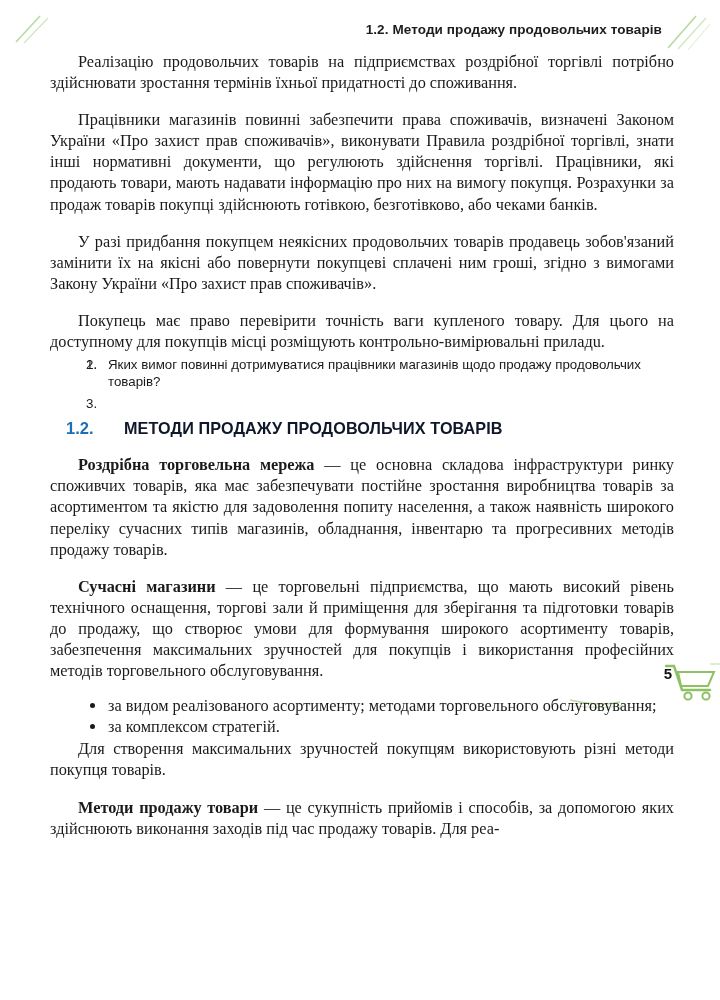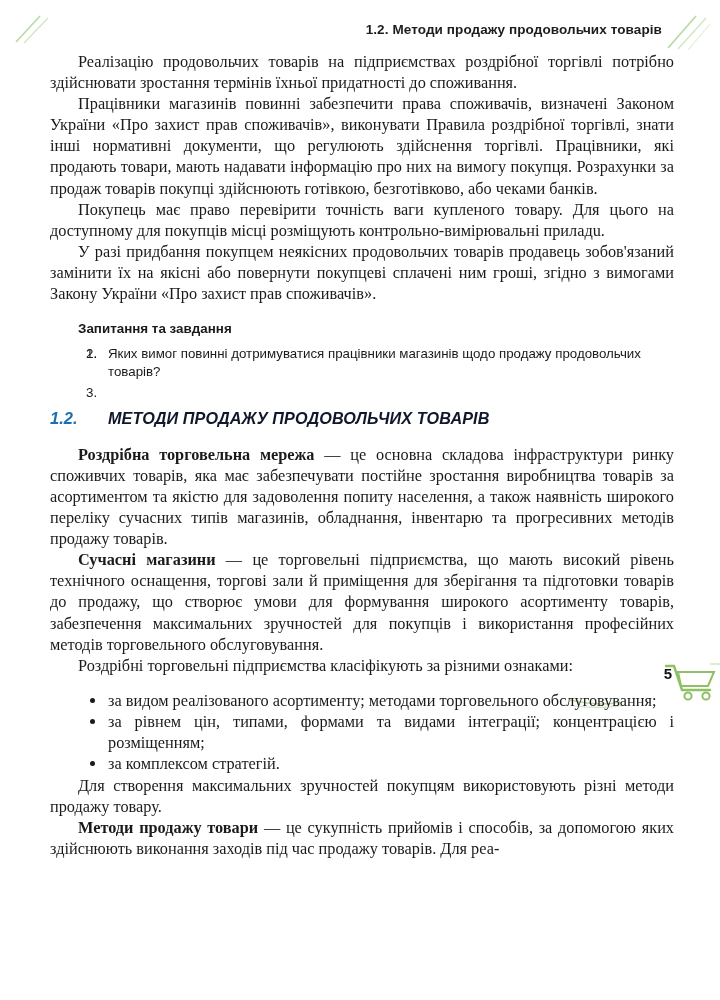--- a/index.html
+++ b/index.html
@@ -63,21 +63,21 @@
 
   
   p.body {
     margin: 0;
     text-align: justify;
     font-size: 16.3px;
     line-height: 1.295;
     text-indent: 28px;
     hyphens: manual;
   }
-  p.body + p.body { margin-top: 0px; }
+  p.body + p.body { margin-top: 16px; }
 
   .sub-head {
     font-family: "Liberation Sans", sans-serif;
     font-size: 13.4px;
     font-weight: bold;
     margin: 17px 0 9px 28px;
   }
 
   ol.questions {
     margin: 0 0 0 0;
@@ -96,22 +96,21 @@
   ol.questions li .num {
     position: absolute;
     left: 36px;
     top: 0;
   }
 
   
   .section-head {
     display: flex;
     align-items: flex-end;
-    margin: 28px 0 16px 0;
-    font-style: italic;
+    margin: 28px 0 16px 16px;
   }
   .section-num {
     font-family: "Liberation Sans", sans-serif;
     font-size: 16.5px;
     font-weight: bold;
     color: #1b6fb5;
     width: 58px;
     flex: none;
   }
   .section-title {
@@ -180,24 +179,23 @@
     <path d="M108 26 L144 26 L138 40 L111 40 Z" stroke="#8dc163" stroke-width="2" fill="none"></path>
     <circle cx="118" cy="50" r="3.6" stroke="#8dc163" stroke-width="2" fill="none"></circle>
     <circle cx="136" cy="50" r="3.6" stroke="#8dc163" stroke-width="2" fill="none"></circle>
     <path d="M140 18 L150 18" stroke="#cfe6bb" stroke-width="1.4" fill="none"></path>
   </svg>
 
   <div class="running-head">1.2. Методи продажу продовольчих товарів</div>
 
   <p class="body">Реалізацію продовольчих товарів на підприємствах роздрібної торгівлі потрібно здійснювати зростання термінів їхньої придатності до споживання.</p>
   <p class="body">Працівники магазинів повинні забезпечити права споживачів, визначені Законом України «Про захист прав споживачів», виконувати Правила роздрібної торгівлі, знати інші нормативні документи, що регулюють здійснення торгівлі. Працівники, які продають товари, мають надавати інформацію про них на вимогу покупця. Розрахунки за продаж товарів покупці здійснюють готівкою, безготівково, або чеками банків.</p>
+  <p class="body">У разі придбання покупцем неякісних продовольчих товарів продавець зобов'язаний замінити їх на якісні або повернути покупцеві сплачені ним гроші, згідно з вимогами Закону України «Про захист прав споживачів».</p>
   <p class="body">Покупець має право перевірити точність ваги купленого товару. Для цього на доступному для покупців місці розміщують контрольно-вимірювальні приладu.</p>
-  <p class="body">У разі придбання покупцем неякісних продовольчих товарів продавець зобов'язаний замінити їх на якісні або повернути покупцеві сплачені ним гроші, згідно з вимогами Закону України «Про захист прав споживачів».</p>
-
-  <div class="sub-head">Запитання та завдання</div>
+
 
   <ol class="questions">
     <li>
       <span class="num">1.</span>
     </li>
     <li>
       <span class="num">2.</span>
       <span>Яких вимог повинні дотримуватися працівники магазинів щодо продажу продовольчих товарів?</span>
     </li>
     <li>
@@ -209,27 +207,25 @@
     <span class="section-num">1.2.</span>
     <span class="section-title">МЕТОДИ ПРОДАЖУ ПРОДОВОЛЬЧИХ ТОВАРІВ</span>
   </div>
 
   <p class="body">
     <span class="term">Роздрібна торговельна мережа</span><span> — це основна складова інфраструктури ринку споживчих товарів, яка має забезпечувати постійне зростання виробництва товарів за асортиментом та якістю для задоволення попиту населення, а також наявність широкого переліку сучасних типів магазинів, обладнання, інвентарю та прогресивних методів продажу товарів.</span>
   </p>
   <p class="body">
     <span class="term">Сучасні магазини</span><span> — це торговельні підприємства, що мають високий рівень технічного оснащення, торгові зали й приміщення для зберігання та підготовки товарів до продажу, що створює умови для формування широкого асортименту товарів, забезпечення максимальних зручностей для покупців і використання професійних методів торговельного обслуговування.</span>
   </p>
-  <p class="body">Роздрібні торговельні підприємства класіфікують за різними ознаками:</p>
 
   <ul class="bullets">
     <li>за видом реалізованого асортименту; методами торговельного обслуговування;</li>
-    <li>за рівнем цін, типами, формами та видами інтеграції; концентрацією і розміщенням;</li>
     <li>за комплексом стратегій.</li>
   </ul>
 
-  <p class="body">Для створення максимальних зручностей покупцям використовують різні методи продажу товару.</p>
+  <p class="body">Для створення максимальних зручностей покупцям використовують різні методи покупця товарів.</p>
   <p class="body">
     <span class="term">Методи продажу товари</span><span> — це сукупність прийомів і способів, за допомогою яких здійснюють виконання заходів під час продажу товарів. Для реа-</span>
   </p>
 
   <div class="page-number">5</div>
 </div>
 
 </body></html>

